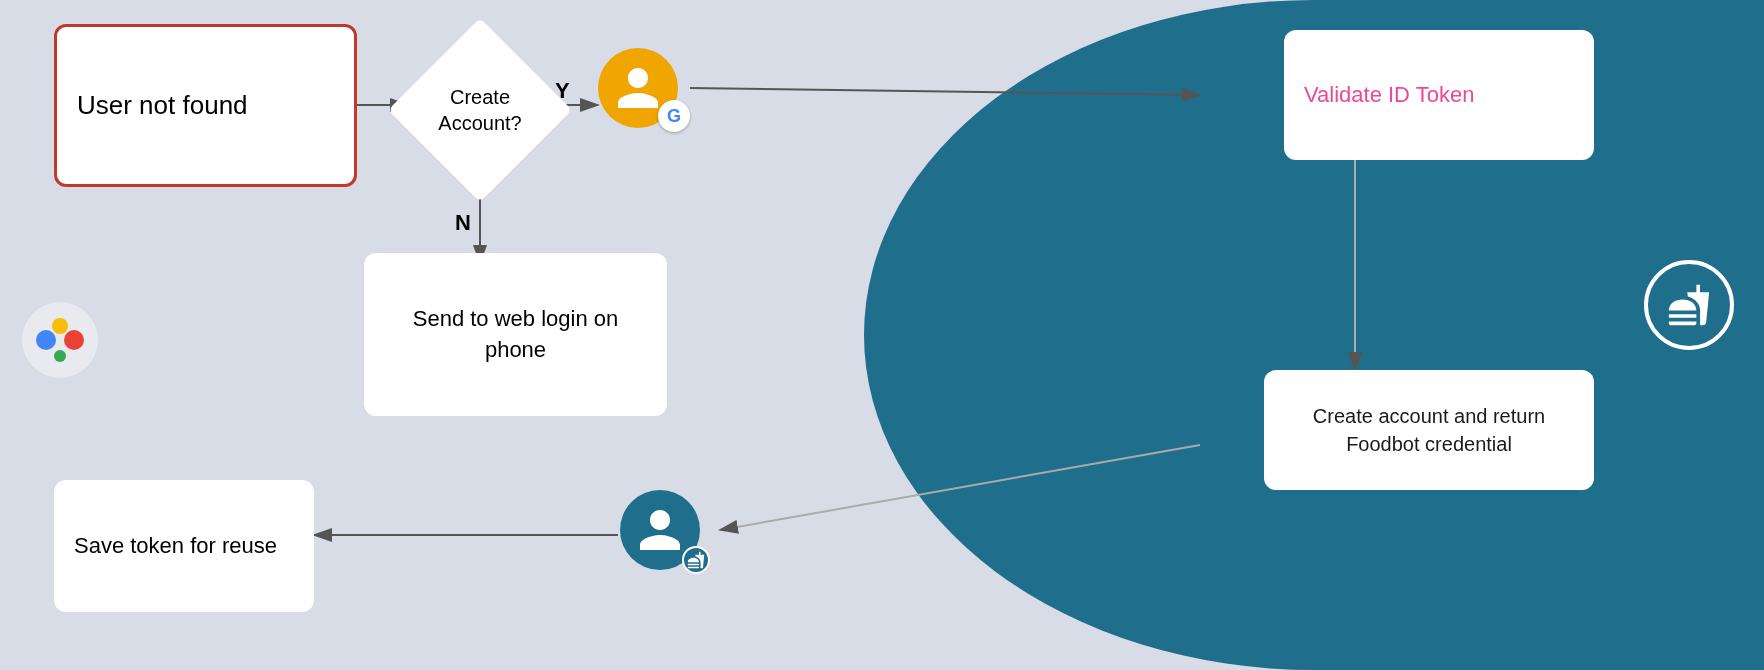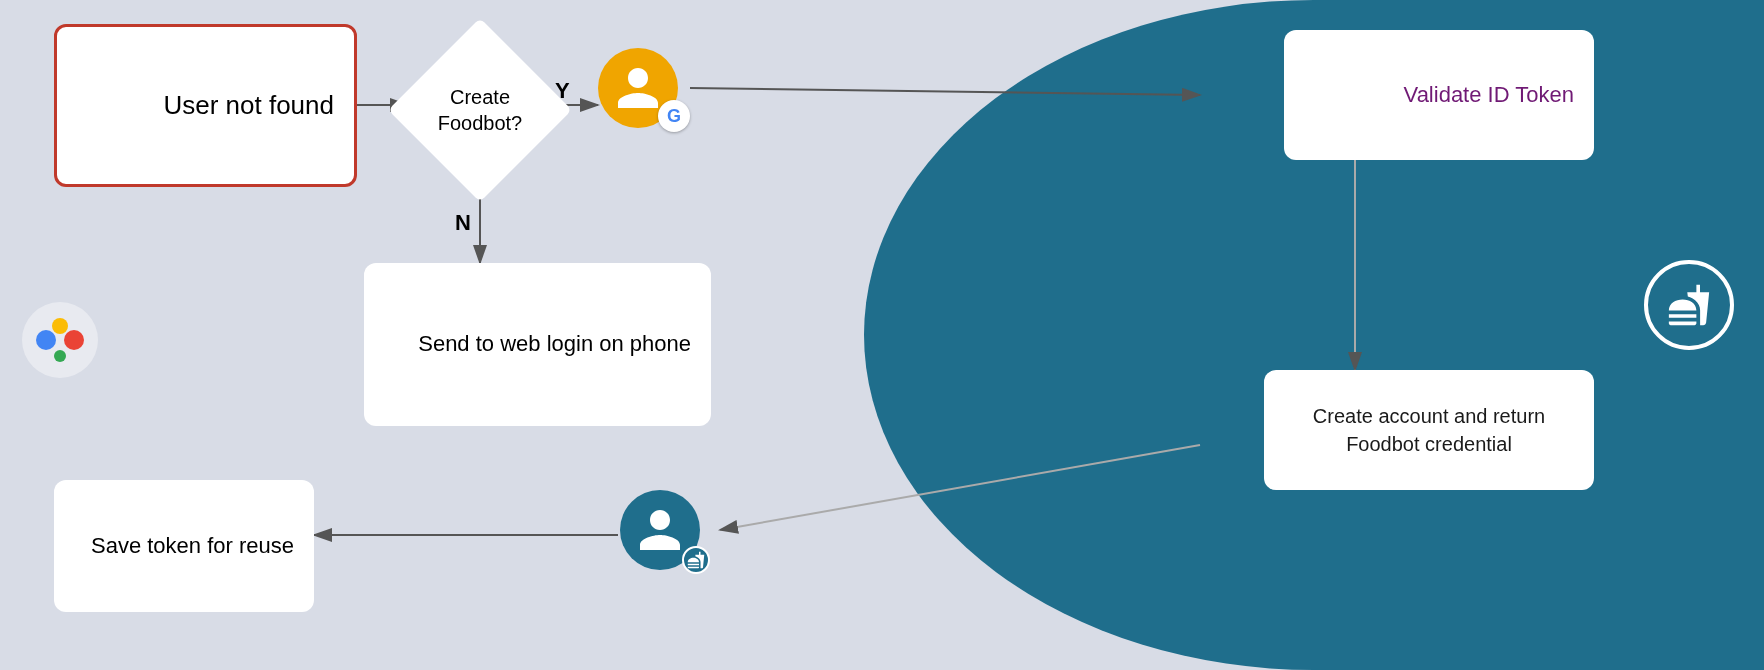--- a/index.html
+++ b/index.html
@@ -28,37 +28,37 @@
       border-radius: 50% 0 0 50% / 50% 0 0 50%;
     }
 
     
     .flow-box {
       position: absolute;
       background: white;
       border-radius: 12px;
       display: flex;
       align-items: center;
-      justify-content: flex-end;
+      justify-content: flex-start;
       text-align: center;
       font-size: 22px;
       line-height: 1.4;
       padding: 10px 20px;
     }
 
     .box-user-not-found {
       left: 54px; top: 24px;
       width: 303px; height: 163px;
       border: 3px solid #c0392b;
       font-size: 26px;
     }
 
     .box-send-to-web {
-      left: 364px; top: 263px;
-      width: 347px; height: 163px;
+      left: 364px; top: 253px;
+      width: 303px; height: 163px;
       font-size: 22px;
     }
 
     .box-validate-token {
       right: 200px; top: 30px;
       width: 310px; height: 130px;
       font-size: 22px;
     }
 
     .box-create-account {
@@ -205,30 +205,30 @@
 <div class="arrow-label" style="left:455px; top:210px;">N</div>
 
 <div class="flow-box box-user-not-found">
   <span>User not found</span>
 </div>
 
 <div class="diamond-container">
   <div class="diamond"></div>
   <div class="diamond-text">
     <span style="white-space:pre-line;">Create
-Foodbot?</span>
+Account?</span>
   </div>
 </div>
 
 <div class="flow-box box-send-to-web">
   <span>Send to web login on phone</span>
 </div>
 
 <div class="flow-box box-validate-token" style="right:170px; top:30px; width:310px; height:130px;">
-  <span style="color:#701a75;">Validate ID Token</span>
+  <span style="color:#ec4899;">Validate ID Token</span>
 </div>
 
 <div class="flow-box box-create-account" style="right:170px; top:370px; width:330px; height:120px;">
   <span style="color:#1a1a1a; font-size:20px;">Create account and return Foodbot credential</span>
 </div>
 
 <div class="flow-box box-save-token">
   <span>Save token for reuse</span>
 </div>
 

